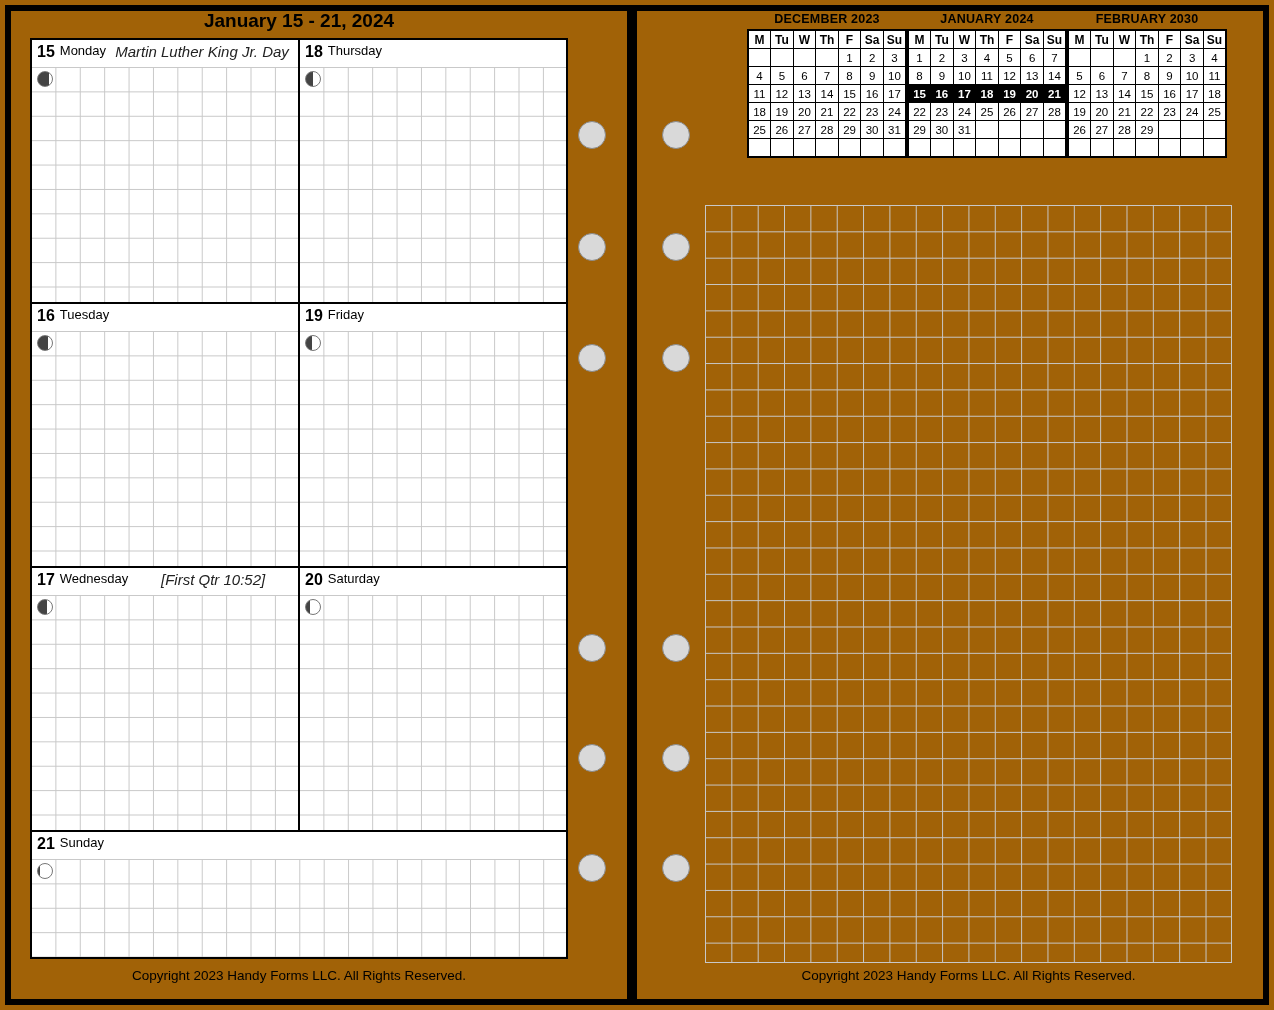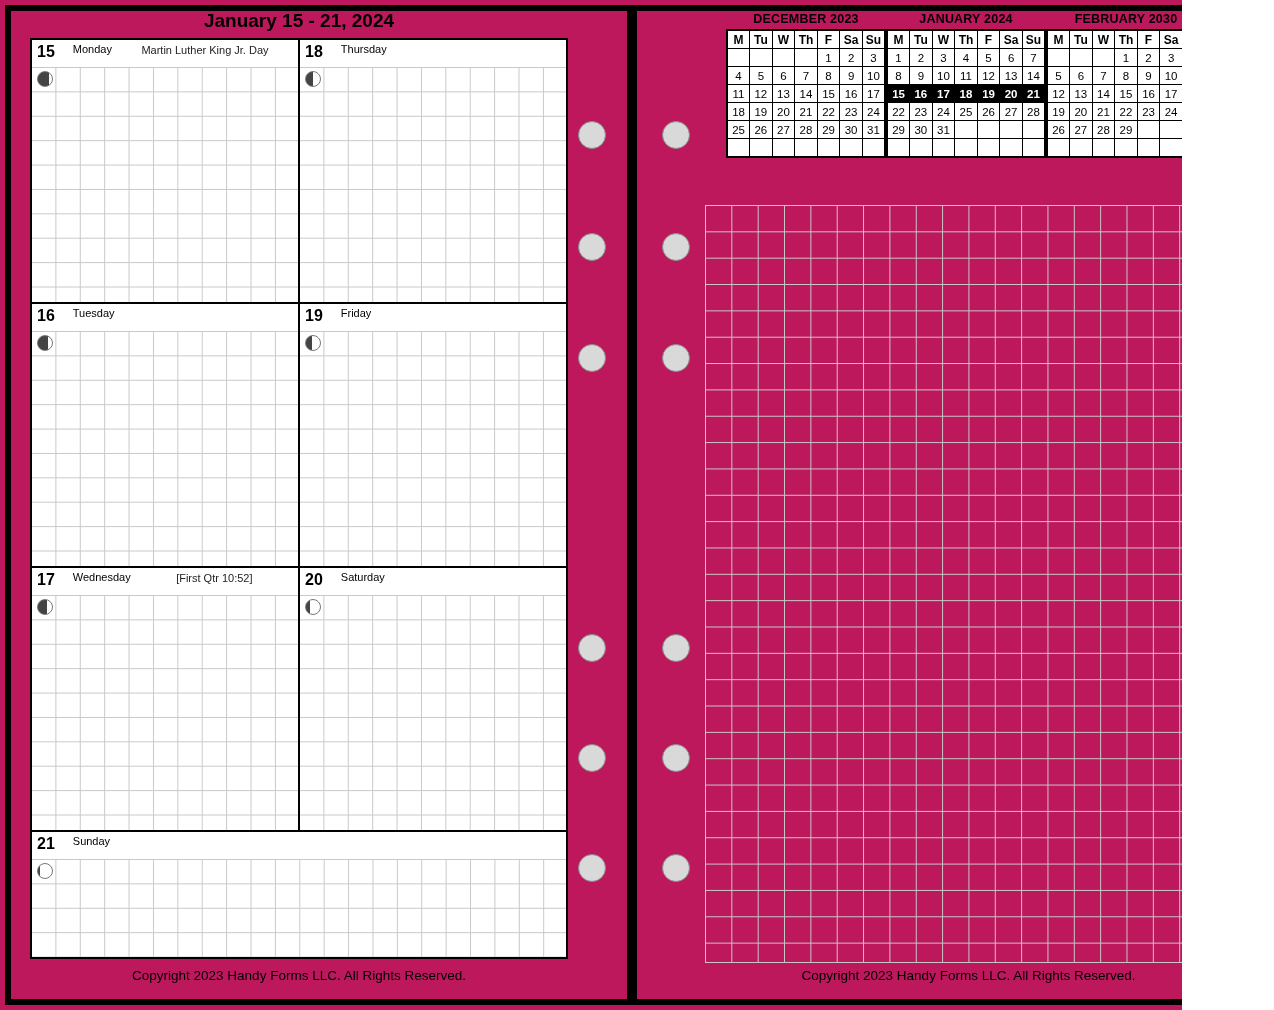--- a/index.html
+++ b/index.html
@@ -1,46 +1,46 @@
 <!DOCTYPE html>
 <html><head>
 <meta charset="utf-8">
 <style>
   html,body{margin:0;padding:0;background:#fff;}
   body{font-family:"Liberation Sans","DejaVu Sans",sans-serif;color:#000;}
-  #canvas{position:relative;width:1182px;height:1010px;background:#be185d;overflow:hidden;}
+  #canvas{position:relative;width:1274px;height:1010px;background:#a16207;overflow:hidden;}
 
   
   .binder{position:absolute;left:5px;top:5px;width:1252px;height:988px;border:6px solid #000;box-sizing:content-box;}
   .spine{position:absolute;left:627px;top:5px;width:10px;height:1000px;background:#000;}
 
   
   .wk-title{position:absolute;left:30px;top:10px;width:538px;text-align:center;font-size:19px;font-weight:bold;}
   .week-table{position:absolute;left:30px;top:38px;width:538px;height:921px;border:2px solid #000;box-sizing:border-box;display:flex;flex-direction:column;background:#fff;}
   .block{display:flex;flex:263 0 0;min-height:0;}
   .block + .block{border-top:2px solid #000;}
   .block.sunday{flex:126 0 0;}
   .half{flex:1 1 0;display:flex;flex-direction:column;min-width:0;}
   .half.left{border-right:2px solid #000;}
   .day{display:flex;flex-direction:column;flex:1;min-height:0;}
   .day-head{display:flex;align-items:flex-start;padding:3px 0 0 5px;height:24px;flex:0 0 auto;}
   .dnum{font-size:16px;font-weight:bold;margin-right:5px;line-height:1.15;}
-  .dname{font-size:11px;line-height:1.25;margin-left:13px;}
-  .dnote{flex:1;text-align:center;font-size:11px;line-height:1.1;padding:1px 8px 0 8px;color:#222;}
+  .dname{font-size:13px;line-height:1.25;}
+  .dnote{flex:1;text-align:center;font-style:italic;font-size:15px;line-height:1.1;padding:1px 8px 0 8px;color:#222;}
   .day-grid{flex:1;position:relative;
     background-image:linear-gradient(to right,#c8c8c8 1px,transparent 1px),linear-gradient(to bottom,#c8c8c8 1px,transparent 1px);
     background-size:24.4px 24.4px;background-position:-1px 0;}
   .moon{position:absolute;left:5px;top:4px;width:16px;height:16px;border-radius:50%;border:1px solid #777;box-sizing:border-box;}
   .wk-footer{position:absolute;left:30px;top:968px;width:538px;text-align:center;font-size:13.5px;}
 
   
   .hole{position:absolute;width:28px;height:28px;border-radius:50%;background:#d9d9d9;border:1px solid #8a8a8a;box-sizing:border-box;}
 
   
-  .minical-row{position:absolute;left:705px;top:12px;width:522px;display:flex;justify-content:center;}
+  .minical-row{position:absolute;left:705px;top:12px;width:522px;display:flex;justify-content:flex-end;}
   .minical{width:160px;}
   .minical-title{text-align:center;font-size:12.5px;font-weight:bold;margin-bottom:3px;letter-spacing:.2px;}
   .minical table{border-collapse:collapse;border:2px solid #000;table-layout:fixed;width:160px;background:#fff;}
   .minical th,.minical td{border:1px solid #000;text-align:center;padding:0;height:17px;font-size:11.5px;overflow:hidden;}
   .minical th{font-weight:bold;font-size:12px;}
   .minical tr.hl td{background:#000;color:#fff;font-weight:bold;}
 
   .notes-title{position:absolute;left:705px;top:181px;width:527px;text-align:center;font-size:17px;font-weight:bold;}
   .notes-grid{position:absolute;left:705px;top:205px;width:527px;height:758px;border:1px solid #c8c8c8;box-sizing:border-box;
     background-image:linear-gradient(to right,#c8c8c8 1px,transparent 1px),linear-gradient(to bottom,#c8c8c8 1px,transparent 1px);

